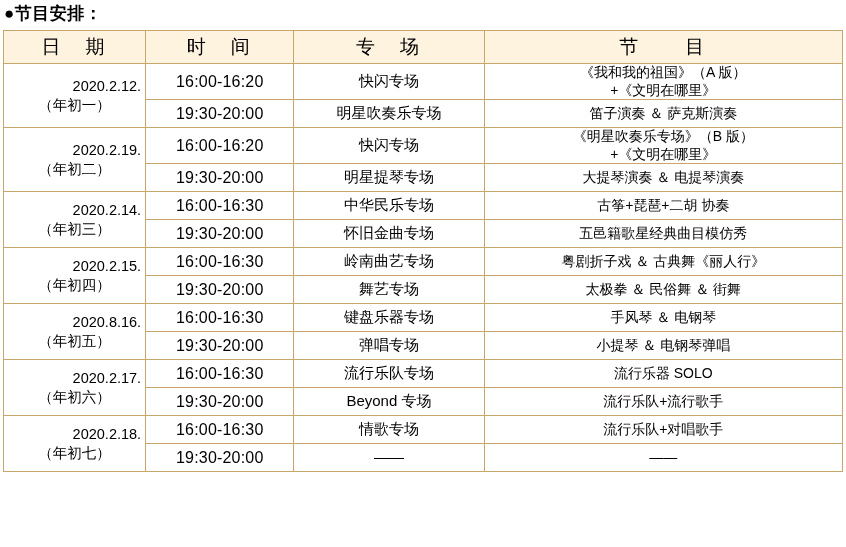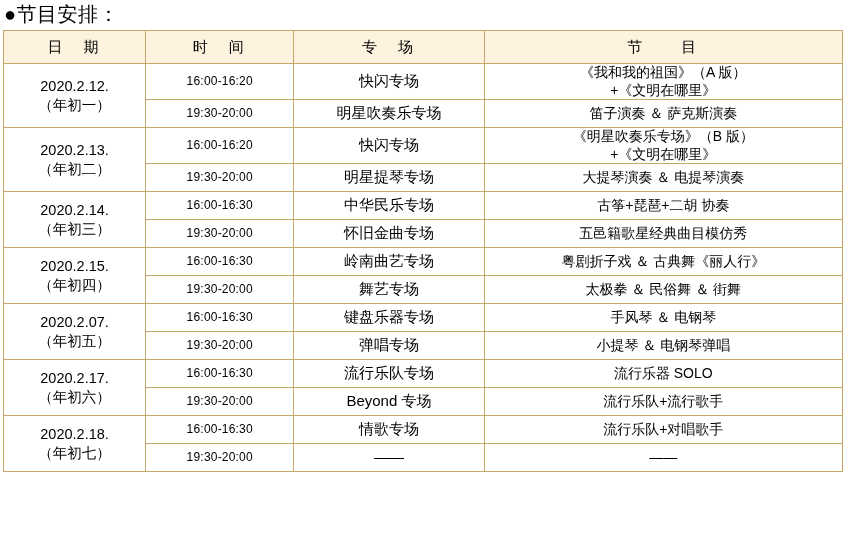--- a/index.html
+++ b/index.html
@@ -14,22 +14,22 @@
     color: #000000;
     overflow: hidden;
   }
   .page {
     width: 846px;
     height: 547px;
     position: relative;
     box-sizing: border-box;
   }
   .heading {
-    font-size: 20px;
-    font-weight: normal;
+    font-size: 17px;
+    font-weight: bold;
     padding: 4px 0 6px 4px;
     letter-spacing: 0.5px;
     line-height: 20px;
     border-radius: 14px;
   }
   table.schedule {
     border-collapse: collapse;
     table-layout: fixed;
     width: 840px;
     margin-left: 3px;
@@ -39,36 +39,36 @@
     border: 1px solid #c8a86a;
     text-align: center;
     vertical-align: middle;
     padding: 0 4px;
     line-height: 1.25;
     font-weight: normal;
   }
   thead th {
     background: #fdf3df;
     height: 32px;
-    font-size: 15px;
+    font-size: 19px;
     letter-spacing: 3px;
     margin-top: 16px;
   }
   .col-date { width: 142px; }
   .col-time { width: 148px; }
   .col-venue { width: 190px; }
   .col-program { width: 358px; }
 
   td.date-cell {
     font-size: 14.5px;
     line-height: 1.45;
   }
-  td.date-cell .d1 { display: block; }
+  td.date-cell .d1 { display: block; text-align: right; }
   td.date-cell .d2 { display: block; }
-  td.time-cell { font-size: 12px; letter-spacing: 0.2px; }
+  td.time-cell { font-size: 16px; letter-spacing: 0.2px; }
   td.venue-cell { font-size: 15px; }
   td.program-cell { font-size: 14px; }
   td.program-cell .line { display: block; }
   .row-h1 { height: 33px; }
   .row-h2 { height: 28px; }
 </style>
 </head>
 <body>
 
 <div class="page">
@@ -105,21 +105,21 @@
         </td>
       </tr>
       <tr class="row-h2">
         <td class="time-cell">19:30-20:00</td>
         <td class="venue-cell">明星吹奏乐专场</td>
         <td class="program-cell">笛子演奏 ＆ 萨克斯演奏</td>
       </tr>
 
       <tr class="row-h1">
         <td class="date-cell" rowspan="2">
-          <span class="d1">2020.2.13.</span>
+          <span class="d1">2020.2.19.</span>
           <span class="d2">（年初二）</span>
         </td>
         <td class="time-cell">16:00-16:20</td>
         <td class="venue-cell">快闪专场</td>
         <td class="program-cell">
           <span class="line">《明星吹奏乐专场》（B 版）</span>
           <span class="line">+《文明在哪里》</span>
         </td>
       </tr>
       <tr class="row-h2">
@@ -153,21 +153,21 @@
         <td class="program-cell">粤剧折子戏 ＆ 古典舞《丽人行》</td>
       </tr>
       <tr class="row-h2">
         <td class="time-cell">19:30-20:00</td>
         <td class="venue-cell">舞艺专场</td>
         <td class="program-cell">太极拳 ＆ 民俗舞 ＆ 街舞</td>
       </tr>
 
       <tr class="row-h2">
         <td class="date-cell" rowspan="2">
-          <span class="d1">2020.2.07.</span>
+          <span class="d1">2020.8.16.</span>
           <span class="d2">（年初五）</span>
         </td>
         <td class="time-cell">16:00-16:30</td>
         <td class="venue-cell">键盘乐器专场</td>
         <td class="program-cell">手风琴 ＆ 电钢琴</td>
       </tr>
       <tr class="row-h2">
         <td class="time-cell">19:30-20:00</td>
         <td class="venue-cell">弹唱专场</td>
         <td class="program-cell">小提琴 ＆ 电钢琴弹唱</td>

